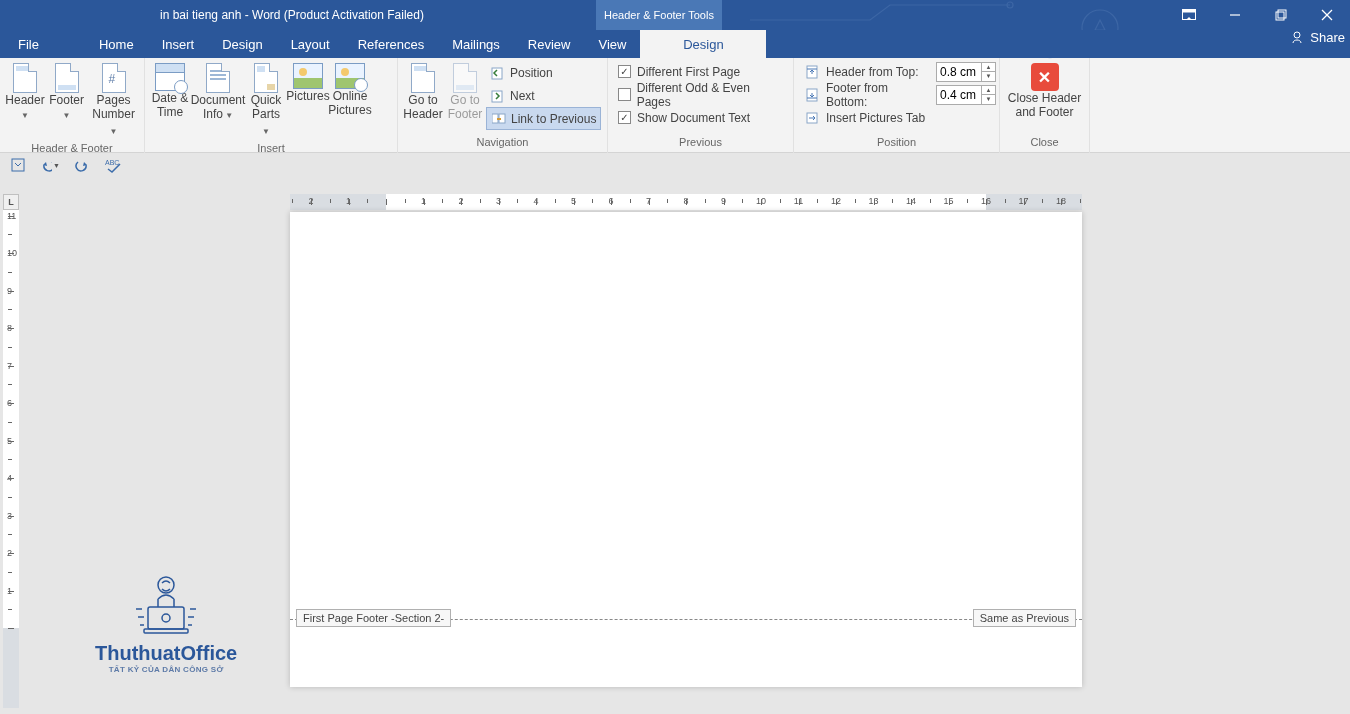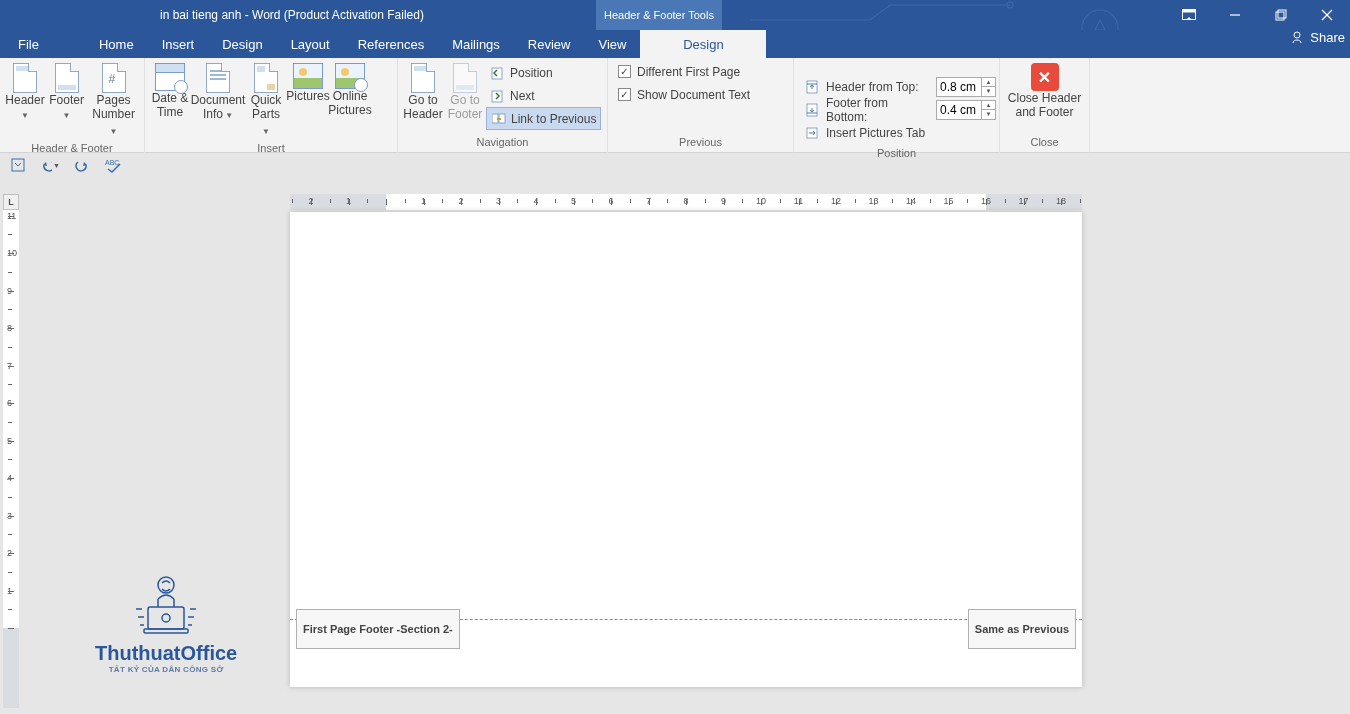--- a/index.html
+++ b/index.html
@@ -35,41 +35,41 @@
   .drop { font-size: 8px; color: #666; }
   
   .smallrow { display: flex; align-items: center; height: 23px; padding: 0 4px; cursor: pointer; font-size: 12px; color: #444; gap: 4px; }
   .smallrow.selected { background: #c9d9ef; border: 1px solid #9ab3d6; }
   .smallicon { width: 16px; height: 16px; display:inline-flex; align-items:center; justify-content:center; }
   
   .opt-col { display:flex; flex-direction:column; padding-top:2px; }
   .checkrow { display:flex; align-items:center; height:23px; padding:0 6px; gap:6px; font-size:12px; color:#444; }
   .checkbox { width:13px; height:13px; border:1px solid #888; background:#fff; display:inline-flex; align-items:center; justify-content:center; font-size:10px; color:#444; }
   
-  .pos-col { display:flex; flex-direction:column; padding-top:17px; }
+  .pos-col { display:flex; flex-direction:column; padding-top:2px; }
   .posrow { display:flex; align-items:center; height:23px; padding:0 6px; gap:6px; font-size:12px; color:#444; }
   .spinner { width:60px; height:20px; border:1px solid #ababab; background:#fff; display:flex; }
   .spinner input { border:none; width:44px; font-size:12px; padding:0 3px; outline:none; }
   .spinbtns { width:15px; display:flex; flex-direction:column; border-left:1px solid #ababab; }
   .spinbtns div { flex:1; display:flex; align-items:center; justify-content:center; font-size:6px; color:#555; cursor:pointer; }
   .spinbtns div:first-child { border-bottom:1px solid #ababab; }
   
   
   .qat { height:24px; background:#e6e6e6; display:flex; align-items:center; padding-left:8px; gap:12px; }
   .qat-item { width:20px; height:20px; display:flex; align-items:center; justify-content:center; cursor:pointer; }
   
   
   .docarea { position:absolute; top:177px; left:0; right:0; bottom:0; background:#e6e6e6; overflow:hidden; }
   .hruler { position:absolute; top:17px; left:290px; width:792px; height:16px; background:#fff; font-size:8px; }
   .vruler { position:absolute; top:33px; left:3px; width:16px; bottom:6px; background:#fff; }
   .ruler-corner { position:absolute; top:17px; left:3px; width:16px; height:16px; background:#f0f0f0; border:1px solid #c0c0c0; display:flex; align-items:center; justify-content:center; font-size:9px; font-weight:bold; color:#555;}
   
   .page { position:absolute; top:35px; left:290px; width:792px; height:475px; background:#fff; box-shadow:0 0 6px rgba(0,0,0,0.2); }
   .footer-line { position:absolute; top:407px; left:0; right:0; border-top:1px dashed #888; }
-  .footer-tag { position:absolute; top:397px; left:6px; background:#f7f7f7; border:1px solid #b0b0b0; padding:13px 6px; font-size:11px; color:#444;font-weight:bold; }
+  .footer-tag { position:absolute; top:397px; left:6px; background:#f7f7f7; border:1px solid #b0b0b0; padding:2px 6px; font-size:11px; color:#444; }
   .footer-tag.right { left:auto; right:6px; }
   
   
   .logo { position:absolute; bottom:40px; left:95px; text-align:center; color:#2b579a; font-weight:bold; }
   .logo-sub { font-size:8px; color:#5e7ba8; letter-spacing:0.3px; }
   
   
   .ic-page { width:24px; height:30px; background:#fff; border:1px solid #90a9c8; position:relative; }
   .ic-page::after { content:""; position:absolute; right:-1px; top:-1px; width:8px; height:8px; background:#f3f3f3; border-left:1px solid #90a9c8; border-bottom:1px solid #90a9c8; }
   .ic-date { width:30px; height:28px; border:1px solid #7b9cc4; background:#fff; position:relative; }
@@ -267,20 +267,24 @@
       </div>
     </div>
     <div class="group-title">Navigation</div>
   </div>
 
   <div class="group" style="width:186px;">
     <div class="group-body opt-col">
       <label class="checkrow">
         <span class="checkbox">✓</span>
         <span>Different First Page</span>
+      </label>
+      <label class="checkrow">
+        <span class="checkbox"></span>
+        <span>Different Odd &amp; Even Pages</span>
       </label>
       <label class="checkrow">
         <span class="checkbox">✓</span>
         <span>Show Document Text</span>
       </label>
     </div>
     <div class="group-title">Previous</div>
   </div>
 
   <div class="group" style="width:206px;">

